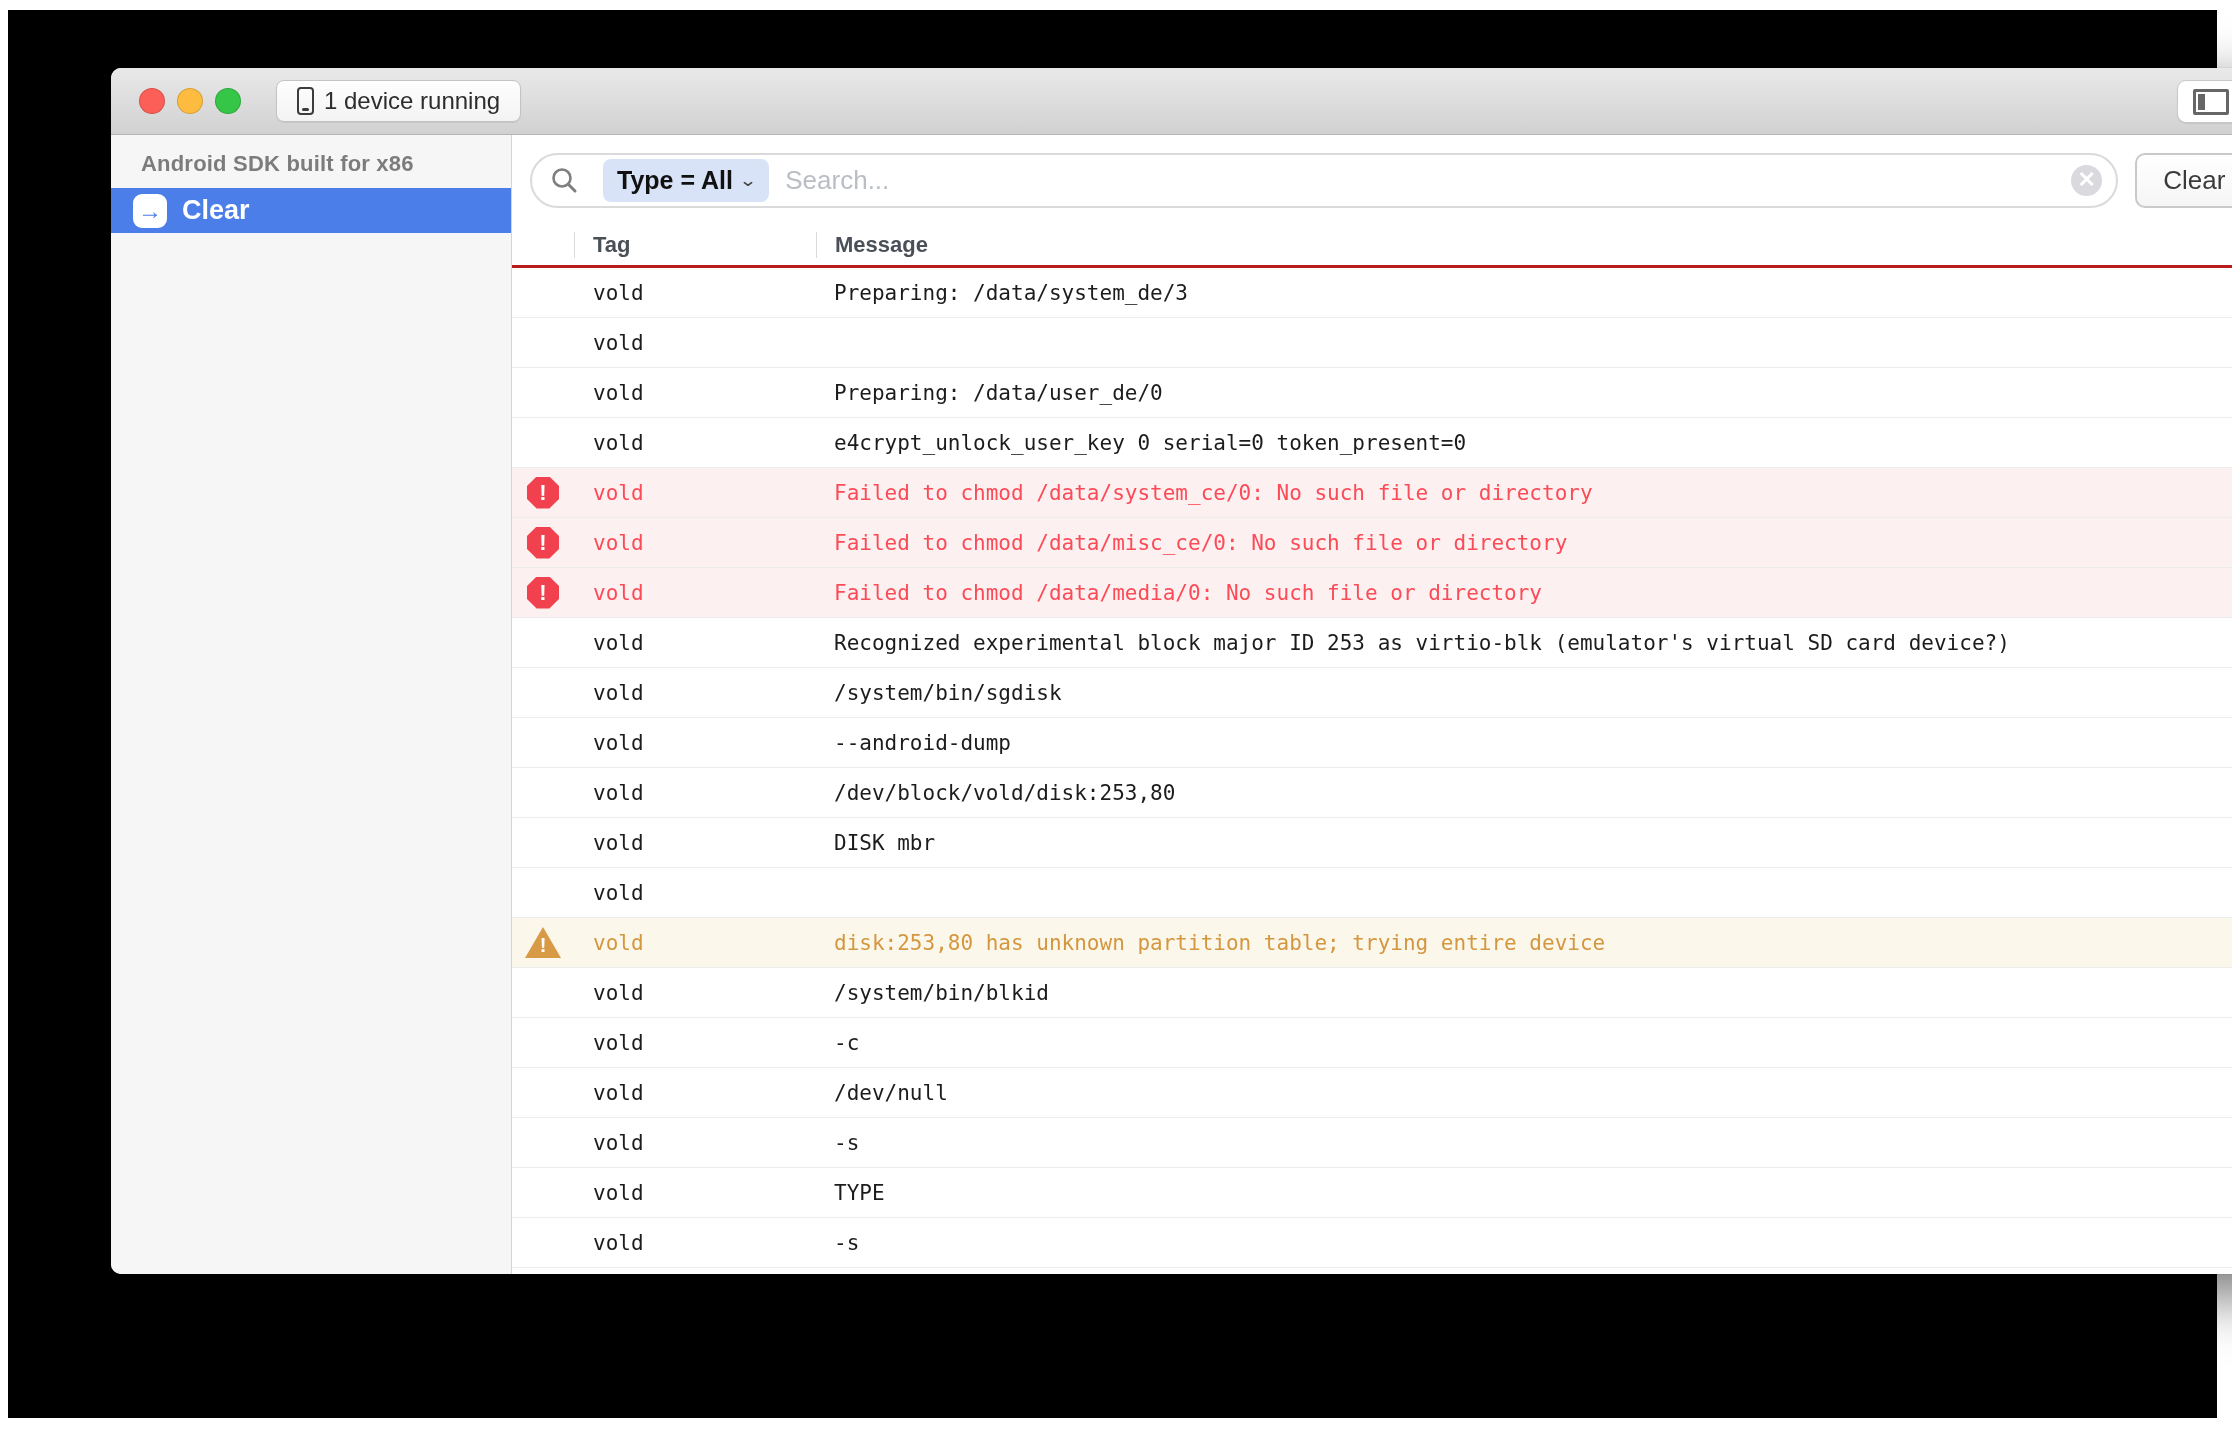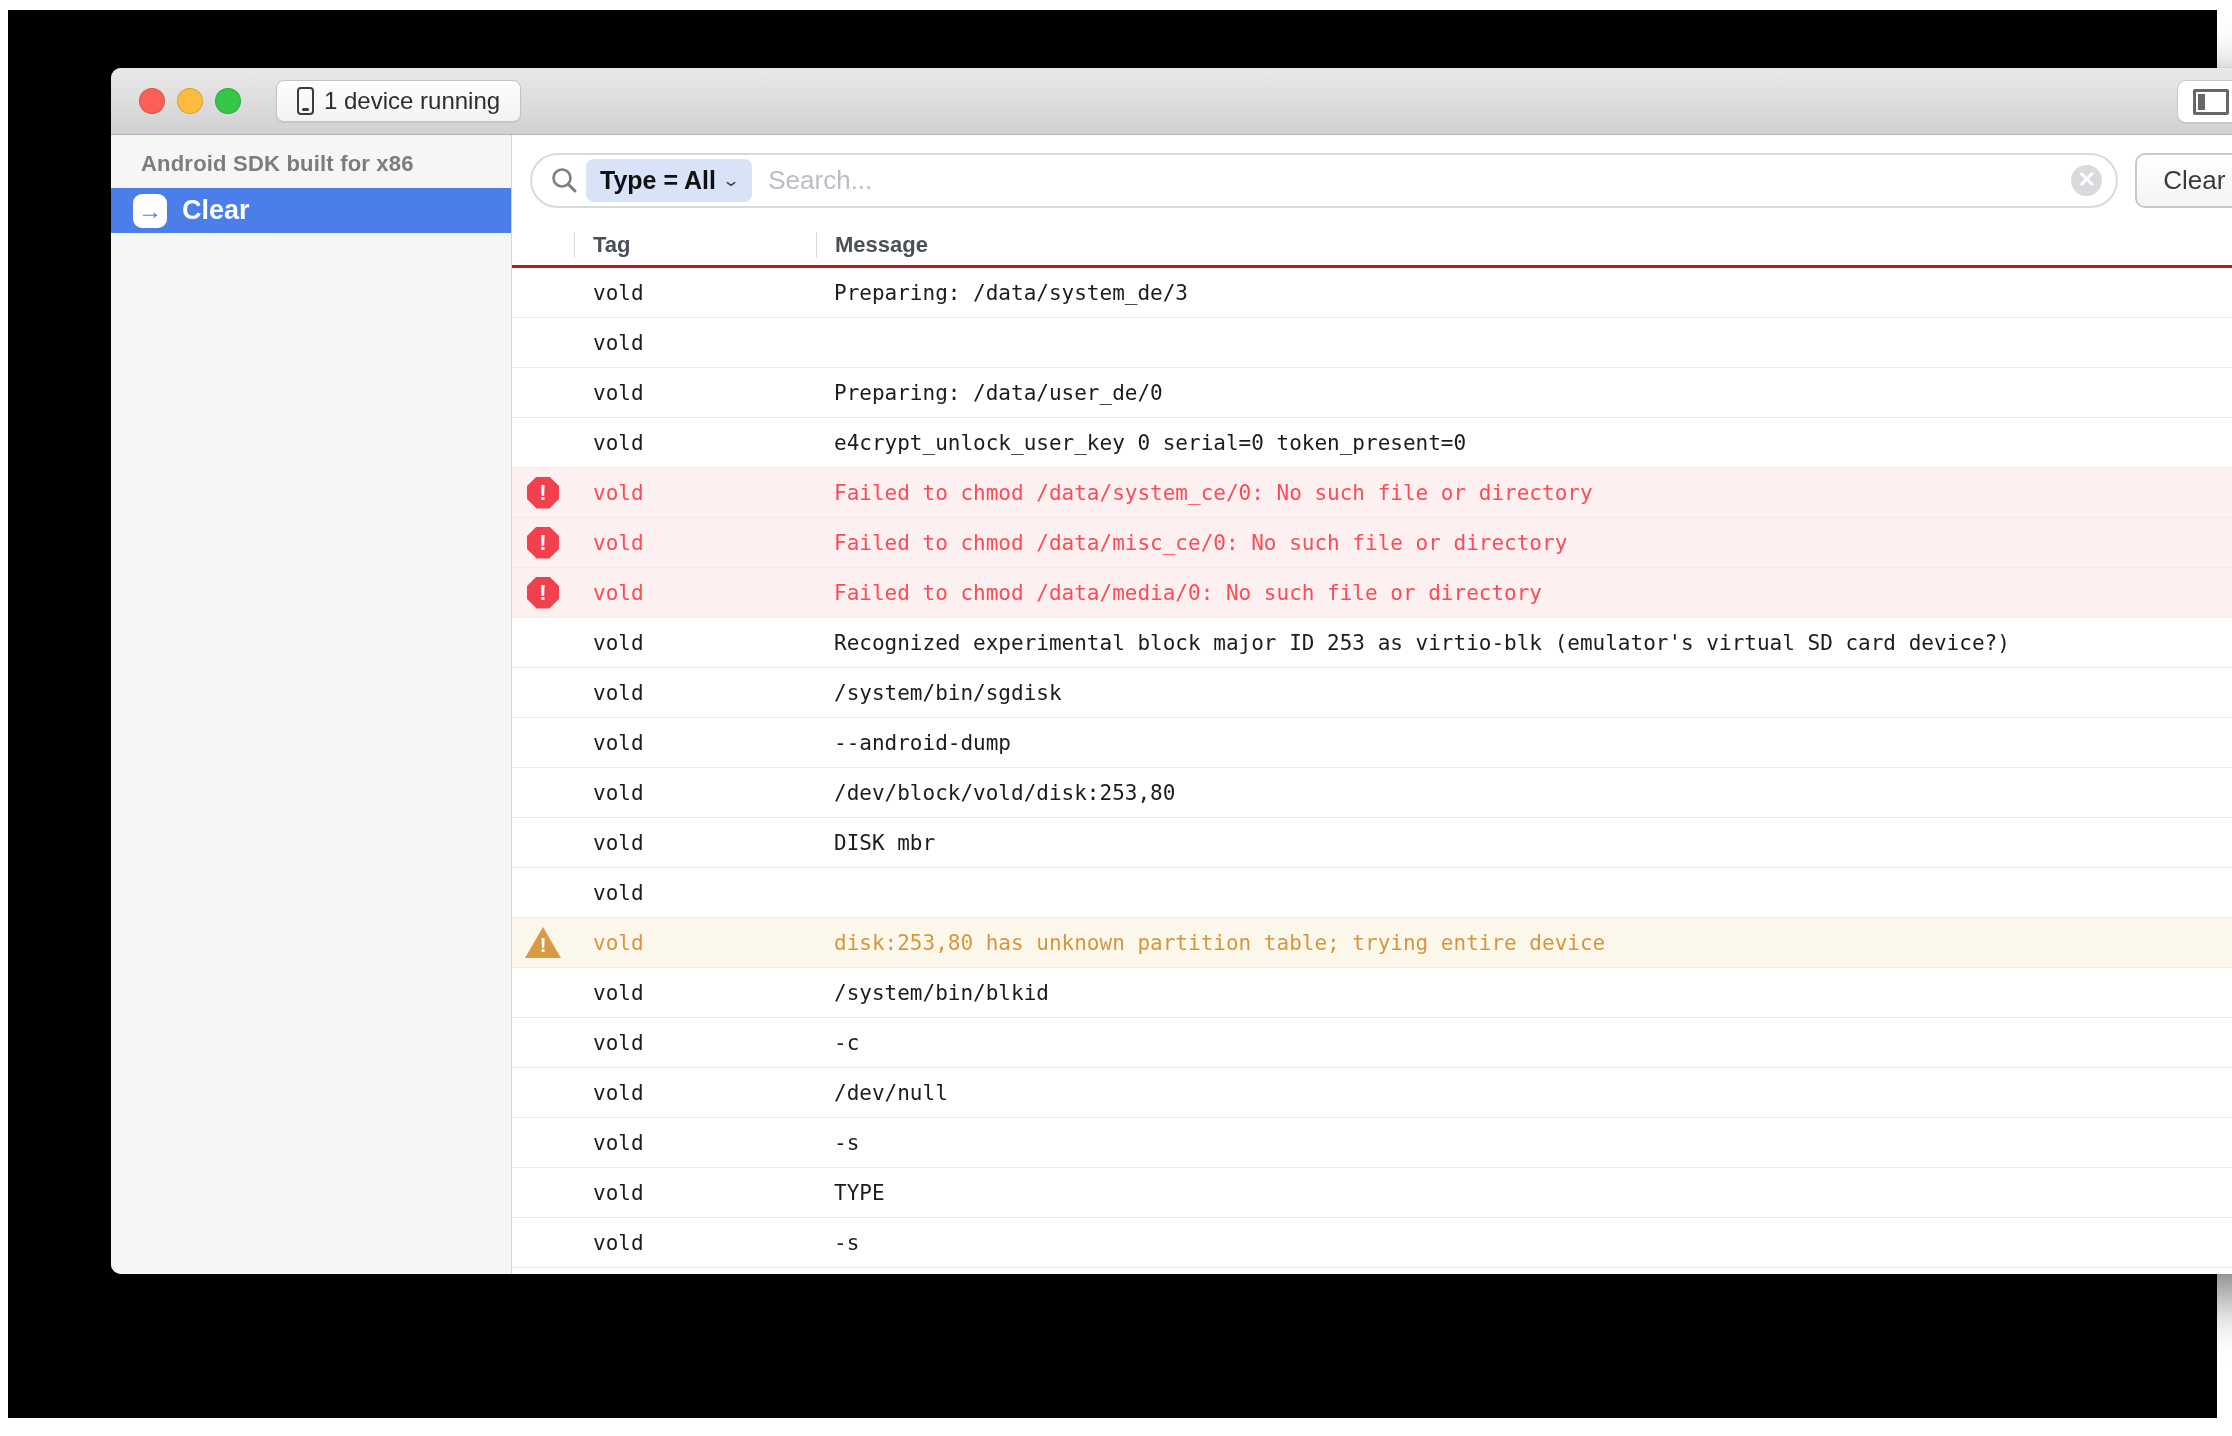--- a/index.html
+++ b/index.html
@@ -63,21 +63,21 @@
   .main { flex:1; display:flex; flex-direction:column; min-width:0; background:#ffffff; }
 
   
   .toolbar { height:90px; flex:0 0 90px; display:flex; align-items:center; padding:0 16px 0 18px; gap:17px; }
   .search-field {
     flex:1; height:55px; border:2px solid #dadada; border-radius:28px;
     display:flex; align-items:center; padding:0 14px 0 18px; background:#ffffff; min-width:0;
   }
   .search-icon { flex:0 0 auto; }
   .filter-token {
-    margin-left:8px; background:#d9e3f8; border-radius:8px;
+    margin-left:25px; background:#d9e3f8; border-radius:8px;
     padding:7px 14px; display:flex; align-items:center; gap:8px;
     font-size:25px; font-weight:bold; color:#111111; cursor:default; white-space:nowrap;
   }
   .filter-caret { font-size:17px; color:#444444; font-weight:normal; transform:scaleX(1.3); }
   .search-input {
     flex:1; border:none; outline:none; font-size:26px; color:#a16207;
     font-family:"Liberation Sans", sans-serif; margin-left:16px; min-width:0; background:transparent;
   }
   .search-input::placeholder { color:#b9bdc4; }
   .clear-circle {

